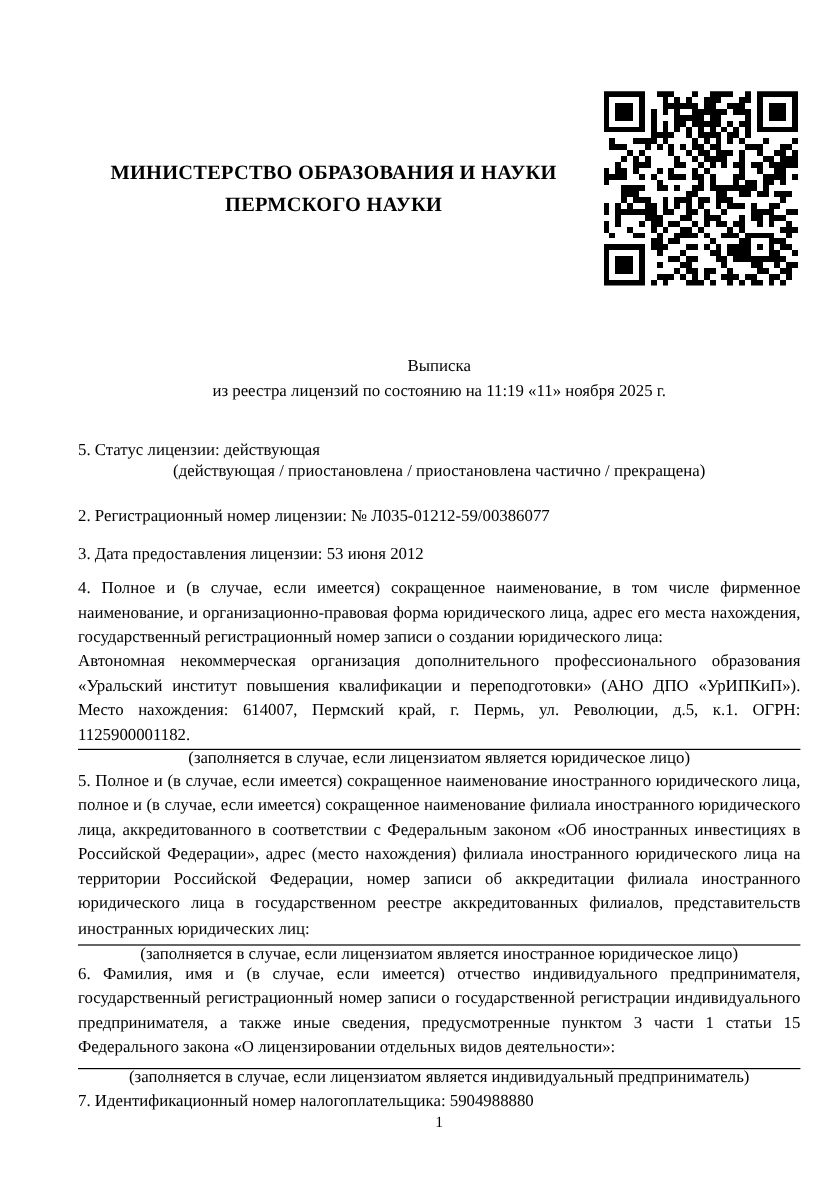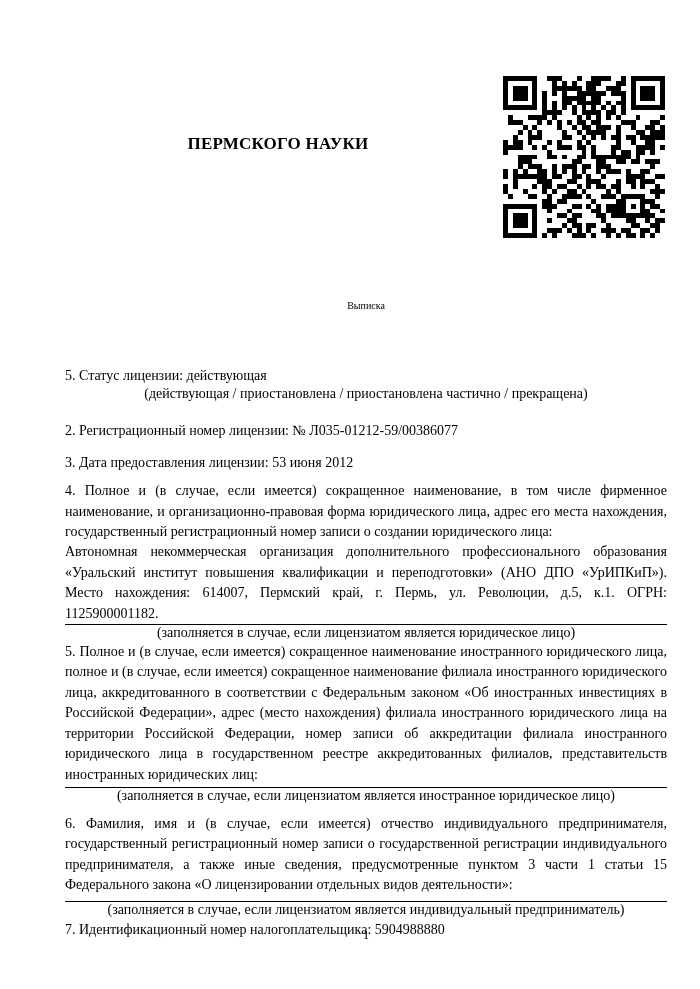--- a/index.html
+++ b/index.html
@@ -39,21 +39,21 @@
     width: 162px;
     height: 162px;
   }
   
   .title-block {
     position: absolute;
     top: 296px;
     left: 65px;
     width: 602px;
     text-align: center;
-    font-size: 10px;
+    font-size: 14px;
     line-height: 20.5px;
   }
   
   .content {
     position: absolute;
     top: 366px;
     left: 65px;
     width: 602px;
     font-size: 14px;
     line-height: 20.4px;
@@ -73,21 +73,21 @@
     height: 0;
   }
   .underlined-answer {
     border-bottom: 1.6px solid #000000;
   }
   .mt-item2 { margin-top: 20px; }
   .mt-item3 { margin-top: 11px; }
   .mt-item4 { margin-top: 8px; }
   .mt-item5 { margin-top: 2px; }
   .mt-rule5 { margin-top: 2px; }
-  .mt-item6 { margin-top: 11px; }
+  .mt-item6 { }
   .mt-rule6 { margin-top: 5px; }
   .mt-item7 { margin-top: 3px; }
   
   .page-number {
     position: absolute;
     top: 927px;
     left: 65px;
     width: 602px;
     text-align: center;
     font-size: 13px;
@@ -541,25 +541,27 @@
         <rect x="0" y="127.63636363636364" width="34.36363636363637" height="34.36363636363637" fill="#000"></rect>
         <rect x="4.909090909090909" y="132.54545454545456" width="24.545454545454547" height="24.545454545454547" fill="#fff"></rect>
         <rect x="9.818181818181818" y="137.45454545454547" width="14.727272727272727" height="14.727272727272727" fill="#000"></rect>
         <rect x="117.81818181818181" y="117.81818181818181" width="24.545454545454547" height="24.545454545454547" fill="#000"></rect>
         <rect x="122.72727272727273" y="122.72727272727273" width="14.727272727272727" height="14.727272727272727" fill="#fff"></rect>
         <rect x="127.63636363636364" y="127.63636363636364" width="4.909090909090909" height="4.909090909090909" fill="#000"></rect>
       </svg>
   </div>
 
   <header class="doc-header">
+    <div class="ministry-line">МИНИСТЕРСТВО ОБРАЗОВАНИЯ И НАУКИ</div>
     <div class="ministry-line">ПЕРМСКОГО НАУКИ</div>
   </header>
 
   <section class="title-block">
     <div>Выписка</div>
+    <div>из реестра лицензий по состоянию на 11:19 «11» ноября 2025 г.</div>
   </section>
 
   <main class="content">
 
     <div>5. Статус лицензии: действующая</div>
     <div class="field-note">(действующая / приостановлена / приостановлена частично / прекращена)</div>
 
     <div class="mt-item2">2. Регистрационный номер лицензии: № Л035-01212-59/00386077</div>
 
     <div class="mt-item3">3. Дата предоставления лицензии: 53 июня 2012</div>

